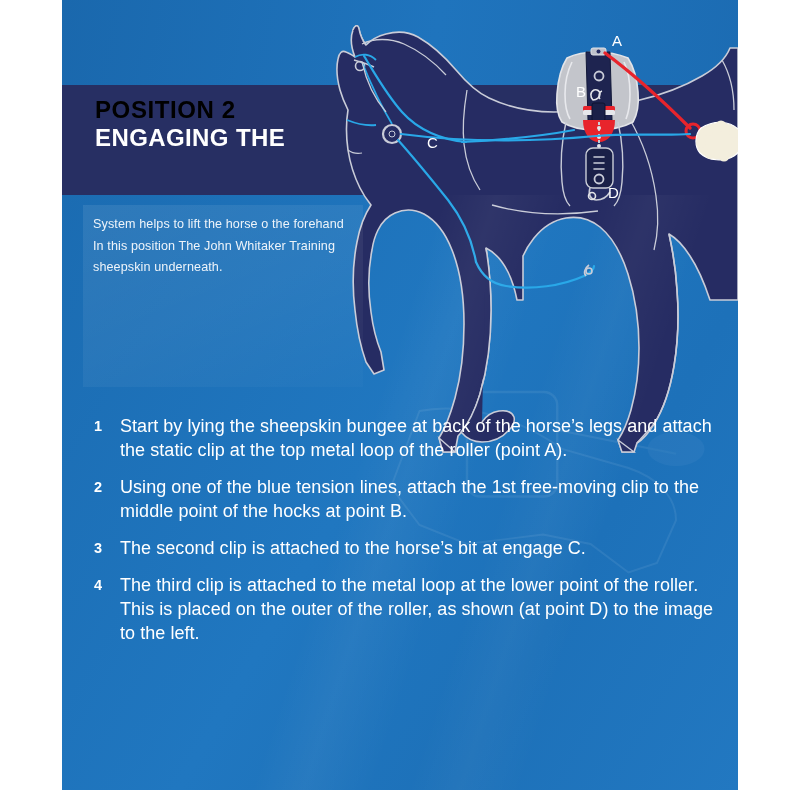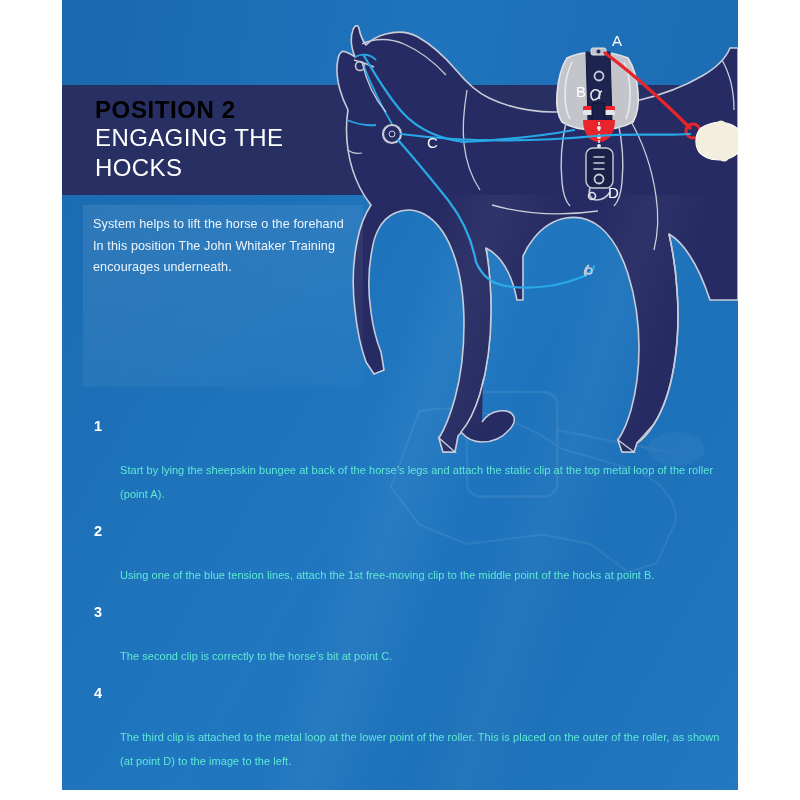--- a/index.html
+++ b/index.html
@@ -93,21 +93,21 @@
   .title-line1 {
     font-size: 24px;
     font-weight: bold;
     letter-spacing: 0.6px;
     color: #000000;
     line-height: 27px;
     margin: 0;
   }
   .title-line2 {
     font-size: 24px;
-    font-weight: 400;
+    font-weight: 700;
     letter-spacing: 0.4px;
     color: #ffffff;
     line-height: 30px;
     margin: 0;
   }
 
   
   .caption-panel {
     position: absolute;
     left: 21px;
@@ -145,25 +145,24 @@
     flex: 0 0 30px;
     color: #ffffff;
     font-size: 14.5px;
     font-weight: bold;
     line-height: 24px;
     padding-left: 4px;
     box-sizing: border-box;
   }
   .step-text {
     flex: 1 1 auto;
-    color: #5eead4;
-    font-size: 11px;
+    color: #ffffff;
+    font-size: 18px;
     line-height: 24px;
     letter-spacing: 0.05px;
-    margin-top: 44px;
   }
 
   
 </style>
 </head>
 <body>
 
 <div id="page">
   <div id="card">
 
@@ -392,42 +391,41 @@
         </g>
 
       </g>
     </svg>
 
     <div class="sheen"></div>
 
     <div class="title-wrap">
       <p class="title-line1">POSITION 2</p>
       <p class="title-line2">ENGAGING THE</p>
-      <p class="title-line2">HOCKS</p>
     </div>
 
     <div class="caption-panel"></div>
     <div class="caption-text">
       <p>System helps to lift the horse o  the forehand</p>
       <p>In this position The John Whitaker Training</p>
-      <p>encourages underneath.</p>
+      <p>sheepskin underneath.</p>
     </div>
 
     <div class="steps">
       <div class="step">
         <div class="step-num">1</div>
         <div class="step-text">Start by lying the sheepskin bungee at back of the horse’s legs and attach the static clip at the top metal loop of the roller (point A).</div>
       </div>
       <div class="step">
         <div class="step-num">2</div>
         <div class="step-text">Using one of the blue tension lines, attach the 1st free-moving clip to the middle point of the hocks at point B.</div>
       </div>
       <div class="step">
         <div class="step-num">3</div>
-        <div class="step-text">The second clip is correctly to the horse’s bit at point C.</div>
+        <div class="step-text">The second clip is attached to the horse’s bit at engage C.</div>
       </div>
       <div class="step">
         <div class="step-num">4</div>
         <div class="step-text">The third clip is attached to the metal loop at the lower point of the roller. This is placed on the outer of the roller, as shown (at point D) to the image to the left.</div>
       </div>
     </div>
 
   </div>
 </div>
 

